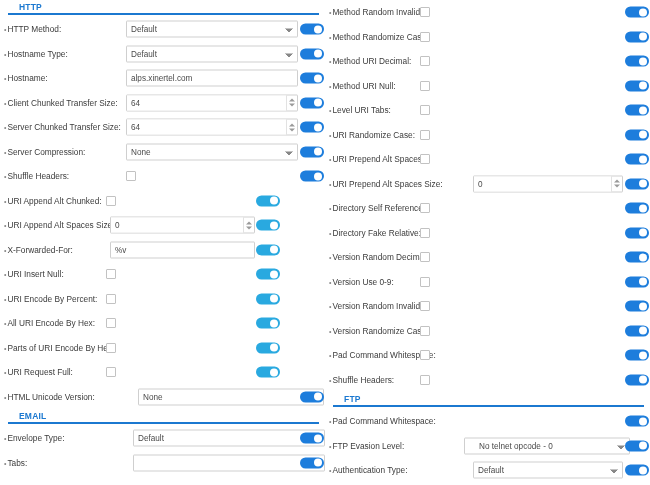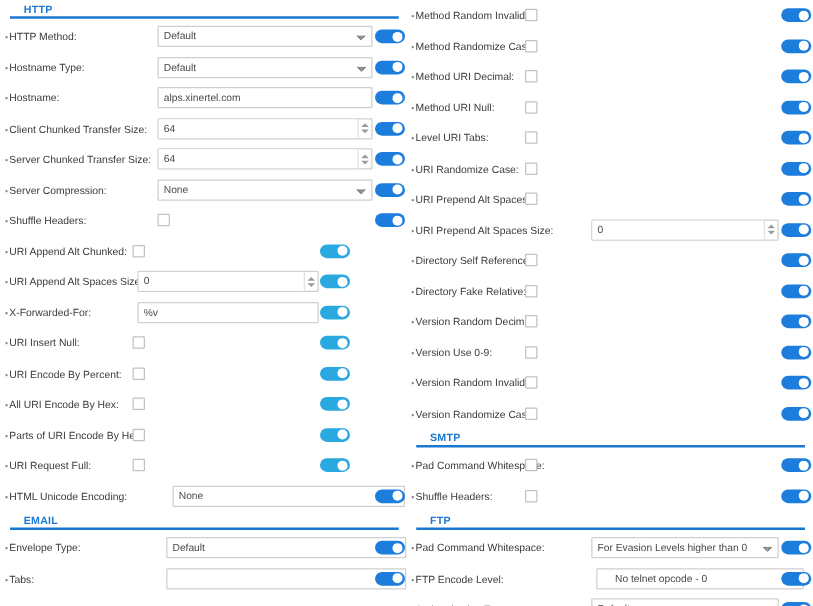--- a/index.html
+++ b/index.html
@@ -266,21 +266,21 @@
         <div class="row">
           <div class="lbl"><span class="dot">•</span><span>URI Request Full:</span></div>
           <div class="ctrl cbox" style="left: 106px;"></div>
           <div class="toggle cyan" style="left: 256px; position: absolute; top: 50%; transform: translateY(-50%);"></div>
         </div>
       </div>
 
 
     <div id="left-html-rows">
         <div class="row">
-          <div class="lbl"><span class="dot">•</span><span>HTML Unicode Encoding:</span></div>
+          <div class="lbl"><span class="dot">•</span><span>HTML Unicode Version:</span></div>
           <select class="ctrl sel" style="left: 138px; width: 186px;"><option>None</option></select>
           <div class="toggle" style="left: 300px; position: absolute; top: 50%; transform: translateY(-50%);"></div>
         </div>
       </div>
 
     <div class="section">
       <div class="bar"></div>
       <div class="label">EMAIL</div>
     </div>
 
@@ -371,24 +371,20 @@
           <div class="ctrl cbox" style="left: 95px;"></div>
           <div class="toggle" style="left: 300px; position: absolute; top: 50%; transform: translateY(-50%);"></div>
         </div>
         <div class="row">
           <div class="lbl"><span class="dot">•</span><span>Version Randomize Case:</span></div>
           <div class="ctrl cbox" style="left: 95px;"></div>
           <div class="toggle" style="left: 300px; position: absolute; top: 50%; transform: translateY(-50%);"></div>
         </div>
       </div>
 
-    <div class="section">
-      <div class="bar"></div>
-      <div class="label">SMTP</div>
-    </div>
 
     <div id="right-smtp-rows">
         <div class="row">
           <div class="lbl"><span class="dot">•</span><span>Pad Command Whitespace:</span></div>
           <div class="ctrl cbox" style="left: 95px;"></div>
           <div class="toggle" style="left: 300px; position: absolute; top: 50%; transform: translateY(-50%);"></div>
         </div>
         <div class="row">
           <div class="lbl"><span class="dot">•</span><span>Shuffle Headers:</span></div>
           <div class="ctrl cbox" style="left: 95px;"></div>
@@ -397,26 +393,25 @@
       </div>
 
     <div class="section">
       <div class="bar"></div>
       <div class="label">FTP</div>
     </div>
 
     <div id="right-ftp-rows">
         <div class="row">
           <div class="lbl"><span class="dot">•</span><span>Pad Command Whitespace:</span></div>
-          <select class="ctrl sel" style="left: 148px; width: 150px;"><option>For Evasion Levels higher than 0</option></select>
-          <div class="toggle" style="left: 300px; position: absolute; top: 50%; transform: translateY(-50%);"></div>
-        </div>
-        <div class="row">
-          <div class="lbl"><span class="dot">•</span><span>FTP Encode Level:</span></div>
-          <select class="ctrl sel" style="left: 152px; width: 166px; padding-left: 14px;"><option>No telnet opcode - 0</option></select>
+          <div class="toggle" style="left: 300px; position: absolute; top: 50%; transform: translateY(-50%);"></div>
+        </div>
+        <div class="row">
+          <div class="lbl"><span class="dot">•</span><span>FTP Evasion Level:</span></div>
+          <select class="ctrl sel" style="left: 139px; width: 166px; padding-left: 14px;"><option>No telnet opcode - 0</option></select>
           <div class="toggle" style="left: 300px; position: absolute; top: 50%; transform: translateY(-50%);"></div>
         </div>
         <div class="row">
           <div class="lbl"><span class="dot">•</span><span>Authentication Type:</span></div>
           <select class="ctrl sel" style="left: 148px; width: 150px;"><option>Default</option></select>
           <div class="toggle" style="left: 300px; position: absolute; top: 50%; transform: translateY(-50%);"></div>
         </div>
       </div>
   </div>
 

